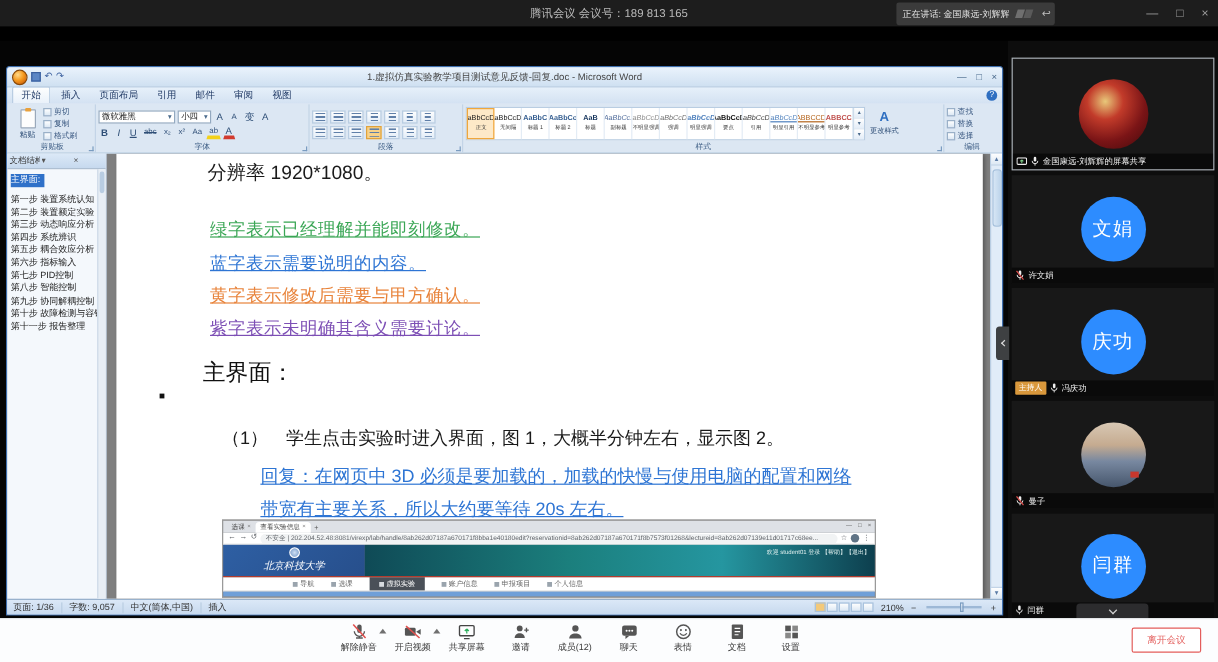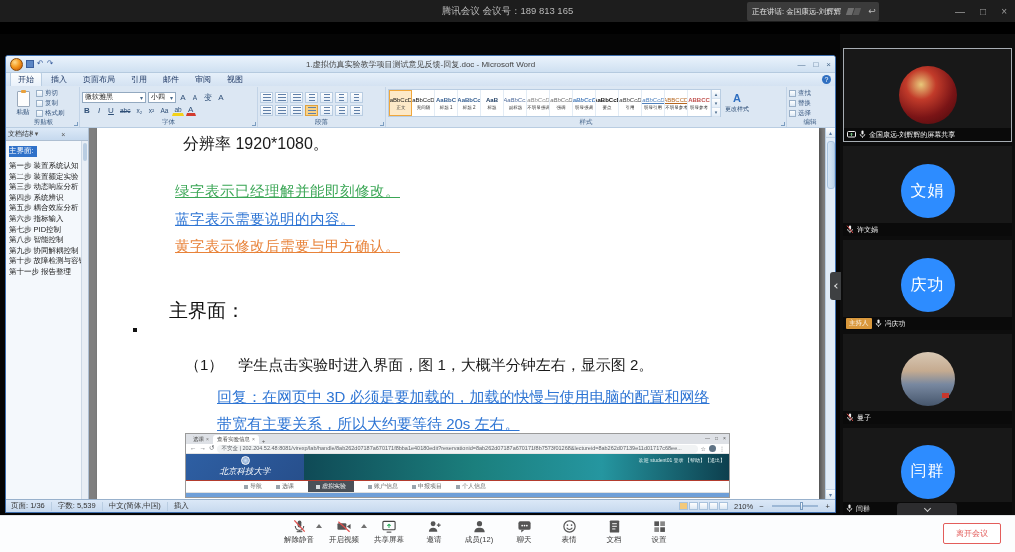--- a/index.html
+++ b/index.html
@@ -89,21 +89,21 @@
   .dm-head span{font-size:7px;color:#333;flex:1;white-space:nowrap;overflow:hidden;}
   .dm-head .x{font-size:7px;color:#555;}
   .dm-body{flex:1;display:flex;}
   .dm-list{flex:1;padding:2px 0 0 3px;overflow:hidden;}
   .dm-item{font-size:7.5px;color:#1a1a1a;line-height:10.6px;white-space:nowrap;overflow:hidden;}
   .dm-item.sel{background:#2f71c9;color:#fff;display:inline-block;padding-right:3px;}
   .dm-scroll{width:7px;background:#e8eef5;border-left:1px solid #cdd9e6;position:relative;}
   .dm-scroll::before{content:"";position:absolute;top:2px;left:1px;width:4px;height:18px;background:#b9cde2;border-radius:2px;}
   .canvas{flex:1;background:#7f7f7f;position:relative;overflow:hidden;}
   .page{position:absolute;left:8px;top:0;width:722px;height:373px;background:#fff;box-shadow:2px 0 4px rgba(0,0,0,.4);}
-  .res-line{position:absolute;left:86px;top:6px;font-size:16px;color:#1a1a1a;}
+  .res-line{position:absolute;left:76px;top:6px;font-size:16px;color:#1a1a1a;}
   .note{position:absolute;left:78px;font-size:14.5px;text-decoration:underline;letter-spacing:.5px;white-space:nowrap;}
   .n0{top:54px;color:#3aa655;}.n1{top:82px;color:#2e75d4;}.n2{top:109px;color:#e8833a;}.n3{top:136px;color:#7d4fb5;}
   .mainhead{position:absolute;left:72px;top:170px;font-size:19px;color:#111;font-family:"Liberation Serif","DejaVu Serif",serif;}
   .pmark{position:absolute;left:36px;top:200px;width:4px;height:4px;background:#111;}
   .item1{position:absolute;left:88px;top:228px;font-size:15px;color:#1a1a1a;white-space:nowrap;}
   .reply{position:absolute;left:120px;font-size:15px;color:#2e75d4;text-decoration:underline;white-space:nowrap;}
   .r1{top:260px;}.r2{top:287px;}
 
   
   .shot{position:absolute;left:88px;top:305px;width:545px;height:65px;border:1px solid #9a9a9a;background:#737373;display:flex;flex-direction:column;}
@@ -450,20 +450,21 @@
             <div class="dm-scroll"></div>
           </div>
         </div>
 
         <div class="canvas">
           <div class="page">
             <div class="res-line">分辨率 1920*1080。</div>
             <div class="note n0">绿字表示已经理解并能即刻修改。</div>
             <div class="note n2">黄字表示修改后需要与甲方确认。</div>
             <div class="note n1">蓝字表示需要说明的内容。</div>
+            <div class="note n3">紫字表示未明确其含义需要讨论。</div>
             <div class="mainhead">主界面：</div>
             <div class="pmark"></div>
             <div class="item1">（1）　学生点击实验时进入界面，图 1，大概半分钟左右，显示图 2。</div>
             <div class="reply r1">回复：在网页中 3D 必须是要加载的，加载的快慢与使用电脑的配置和网络</div>
             <div class="reply r2">带宽有主要关系，所以大约要等待 20s 左右。</div>
 
             <div class="shot">
               <div class="sh-tabs">
                 <span class="sh-tab">
                     <span>选课</span>
@@ -535,21 +536,21 @@
           <span class="ar">▴</span>
           <span class="thumb"></span>
           <span class="sp"></span>
           <span class="ar" style="border-top:1px solid #c3d4e7;border-bottom:none">▾</span>
         </div>
       </div>
 
       <div class="w-status">
         <span>页面: 1/36</span>
         <span class="sep"></span>
-        <span>字数: 5,539</span>
+        <span>字数: 9,057</span>
         <span class="sep"></span>
         <span>中文(简体,中国)</span>
         <span class="sep"></span>
         <span>插入</span>
         <span class="sp"></span>
         <span class="vmodes">
             <i class="on"></i>
             <i></i>
             <i></i>
             <i></i>

